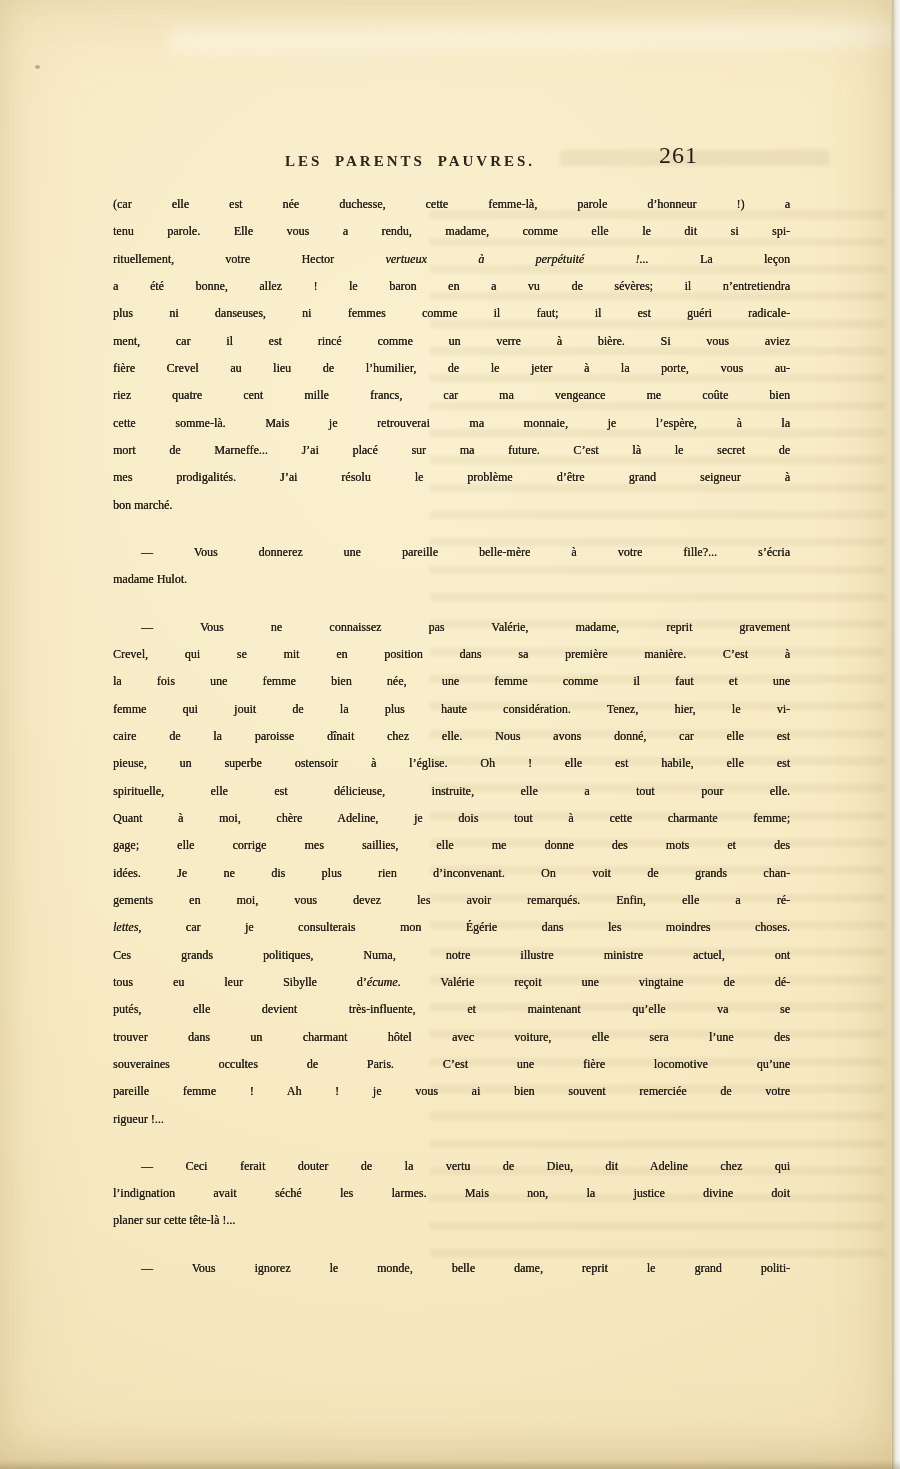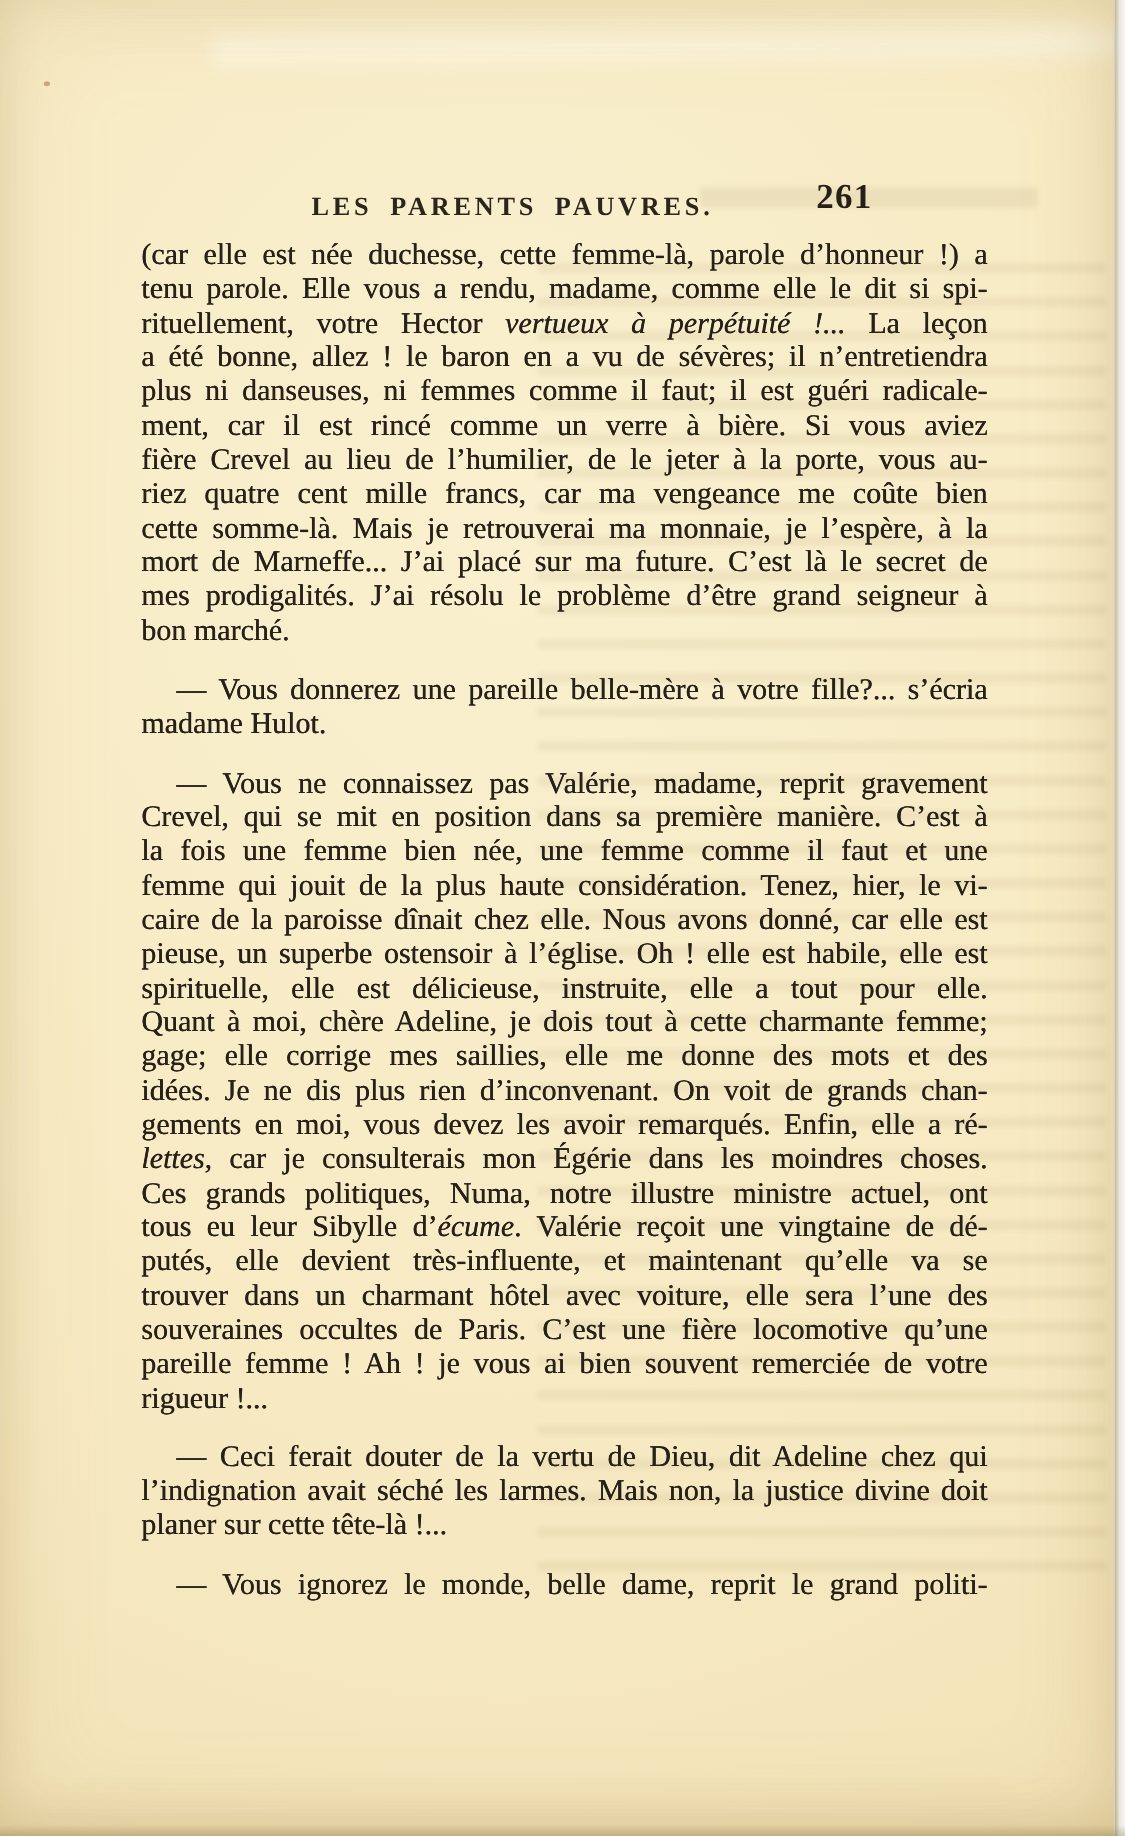--- a/index.html
+++ b/index.html
@@ -59,34 +59,34 @@
     background:linear-gradient(90deg,rgba(118,112,92,.28) 0%,#e9e7de 45%,#f8f7f3 100%);
     border-left:1px solid rgba(108,102,82,.25);
   }
   .edge-bottom{
     position:absolute;left:0;right:0;bottom:0;height:9px;
     background:linear-gradient(180deg,rgba(0,0,0,0) 0%,rgba(128,102,52,.20) 65%,rgba(116,102,70,.30) 100%);
   }
 
   .head-title{
     position:absolute;top:153px;left:410px;transform:translateX(-50%);
-    font-size:21px;font-weight:700;letter-spacing:3px;word-spacing:6px;
+    font-size:15px;font-weight:700;letter-spacing:3px;word-spacing:6px;
     white-space:nowrap;color:#2b251c;
   }
   .page-number{
     position:absolute;top:142px;left:698px;transform:translateX(-100%);
-    font-size:28px;font-weight:700;letter-spacing:1px;color:#251f18;
+    font-size:24px;font-weight:400;letter-spacing:1px;color:#251f18;
   }
 
   .text-block{
     position:absolute;left:113px;top:191px;width:677px;
   }
   .line{
     height:27.33px;line-height:27.33px;
-    font-size:24px;
+    font-size:12px;
     text-align:justify;
     text-align-last:justify;
     white-space:normal;
     text-shadow:0.25px 0 0 currentColor;
   }
   .line.end{text-align-last:left;}
   .line.indent{padding-left:28px;margin-top:20px;}
   .it{font-style:italic;}
 </style>
 </head>

